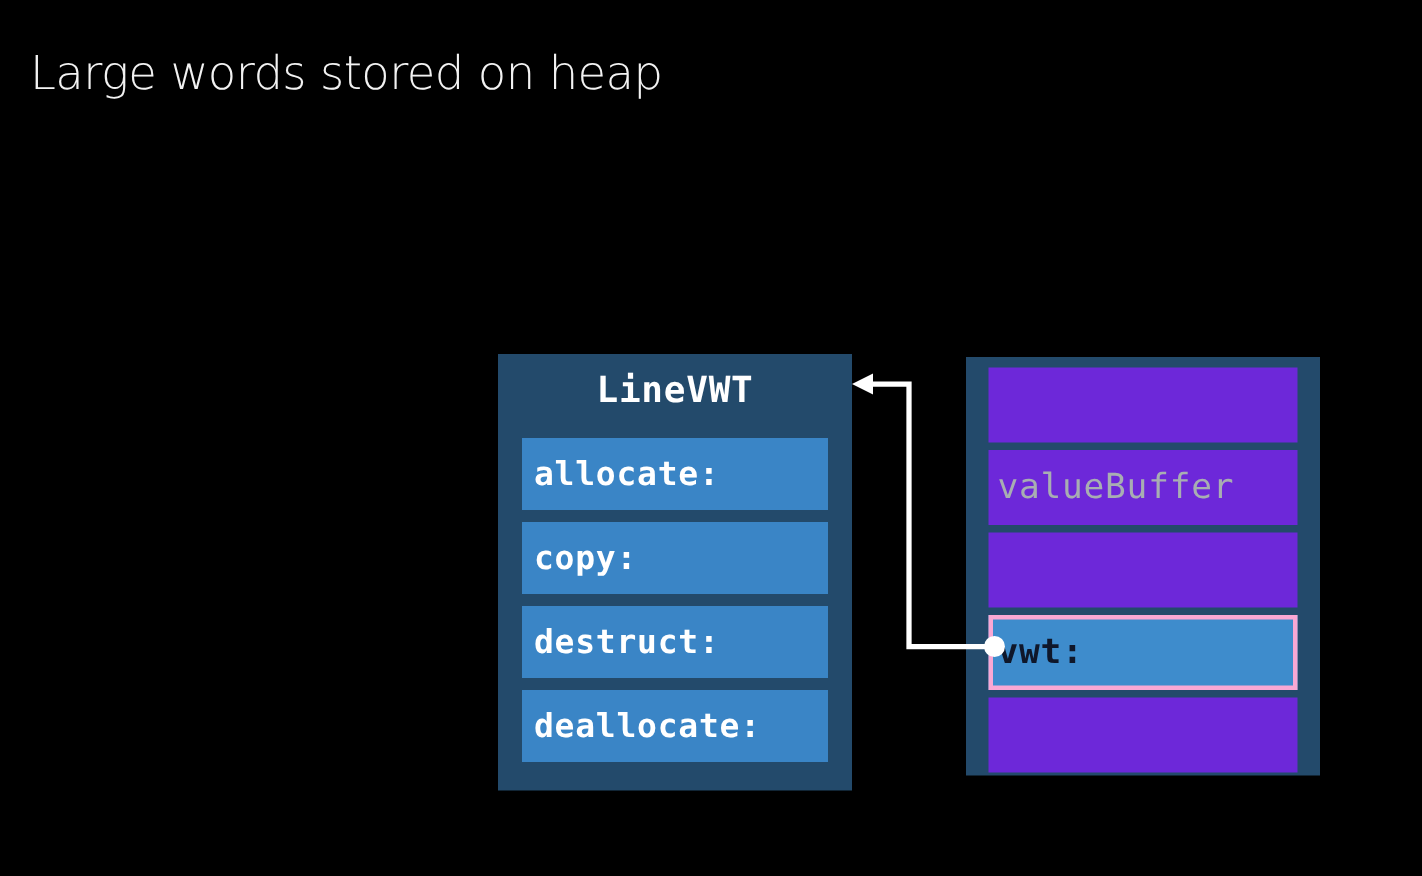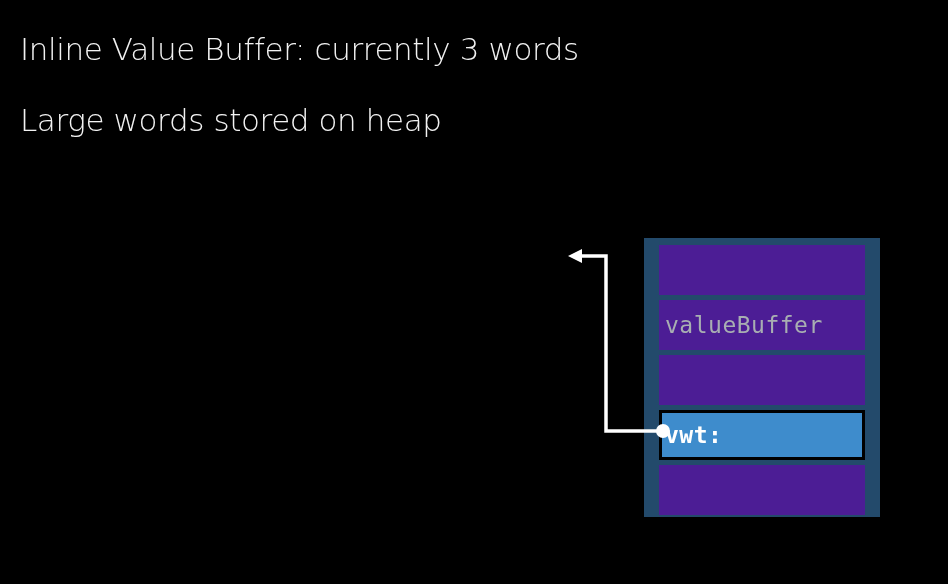--- a/index.html
+++ b/index.html
@@ -97,59 +97,67 @@
   }
   .inst-rows {
     position: absolute;
     left: 15px;
     top: 7px;
     width: 206px;
   }
   .inst-row {
     height: 50px;
     margin-bottom: 5px;
-    background: #4c1d95;
+    background: #6d28d9;
     color: #a8aeb2;
     font-family: "DejaVu Sans Mono", monospace;
     font-size: 23px;
     display: flex;
     align-items: center;
     padding-left: 6px;
     box-sizing: border-box;
     letter-spacing: 0.5px;
   }
   .inst-row.blank { color: transparent; }
   .inst-row.highlight {
     background: #3e8ccc;
-    color: #ffffff;
+    color: #0f172a;
     font-weight: 700;
-    border: 3px solid #000000;
+    border: 3px solid #f9a8d4;
     padding-left: 3px;
   }
 
   
   .connector {
     position: absolute;
     left: 0;
     top: 0;
     width: 948px;
     height: 584px;
     pointer-events: none;
   }
 </style>
 </head>
 <body>
 
 <div class="bullets">
-  <div class="bullet-line">Inline Value Buffer: currently 3 words</div>
   <div class="bullet-line">Large words stored on heap</div>
 </div>
 
 <div class="diagram">
 
+  <div class="vwt-box">
+    <div class="vwt-title">LineVWT</div>
+    <div class="vwt-rows">
+      <div class="vwt-row">allocate:</div>
+      <div class="vwt-row">copy:</div>
+      <div class="vwt-row">destruct:</div>
+      <div class="vwt-row">deallocate:</div>
+    </div>
+  </div>
 
   <div class="inst-box">
     <div class="inst-rows">
       <div class="inst-row blank"></div>
       <div class="inst-row">valueBuffer</div>
       <div class="inst-row blank"></div>
       <div class="inst-row highlight">vwt:</div>
       <div class="inst-row blank"></div>
     </div>
   </div>

